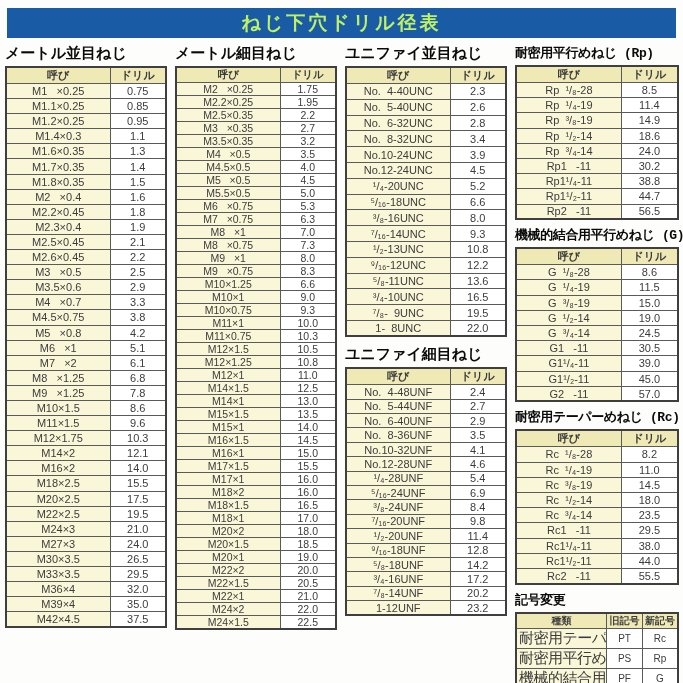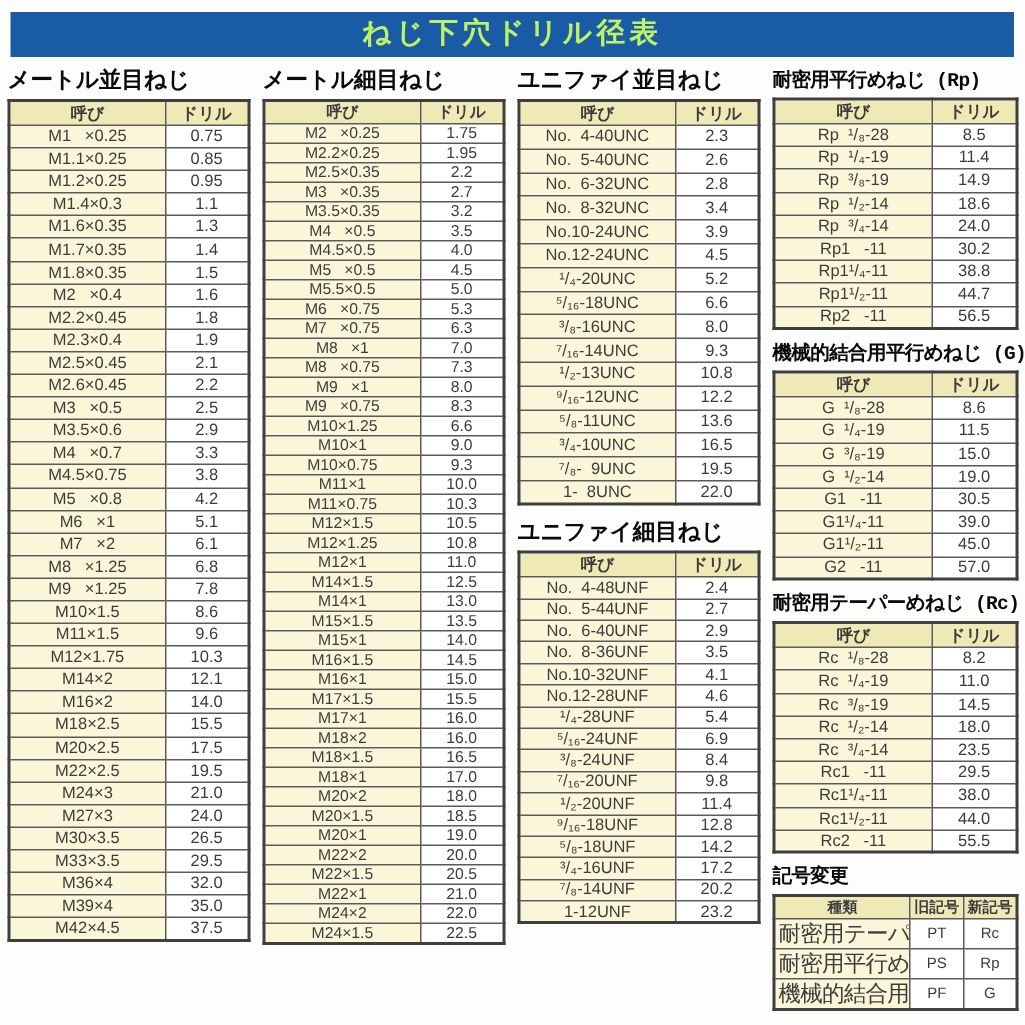--- a/index.html
+++ b/index.html
@@ -654,20 +654,24 @@
             </tr>
             <tr>
               <td>G  ³/₈-19</td>
               <td>15.0</td>
             </tr>
             <tr>
               <td>G  ¹/₂-14</td>
               <td>19.0</td>
             </tr>
             <tr>
+              <td>G  ³/₄-14</td>
+              <td>24.5</td>
+            </tr>
+            <tr>
               <td>G1   -11</td>
               <td>30.5</td>
             </tr>
             <tr>
               <td>G1¹/₄-11</td>
               <td>39.0</td>
             </tr>
             <tr>
               <td>G1¹/₂-11</td>
               <td>45.0</td>

